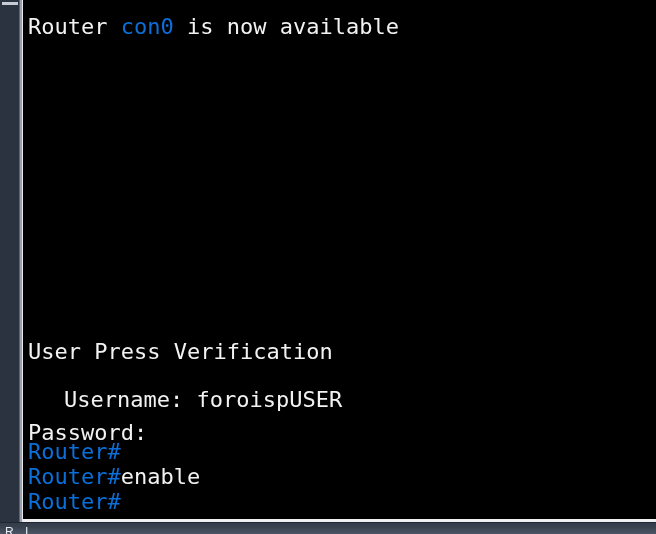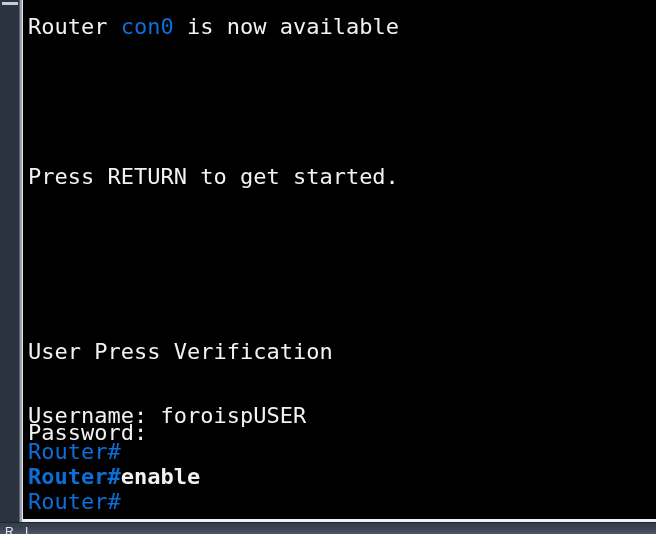--- a/index.html
+++ b/index.html
@@ -110,26 +110,25 @@
 <div id="app">
 
   <div class="sidebar">
     <div class="sidebar-top-line"></div>
   </div>
   <div class="sidebar-divider"></div>
 
   <div class="terminal">
 
   <div class="term-line" style="top: 14px;"><span class="seg-white">Router </span><span class="seg-blue">con0</span><span class="seg-white"> is now available</span></div>
-      <div class="term-line" style="top: 164px;"><span class="seg-white">Press RETURN to get started.</span></div>
       <div class="term-line" style="top: 339px;"><span class="seg-white">User Press Verification</span></div>
-      <div class="term-line" style="top: 403px;"><span class="seg-white">Username: foroispUSER</span></div>
+      <div class="term-line" style="top: 387px; margin-left: 36px;"><span class="seg-white">Username: foroispUSER</span></div>
       <div class="term-line" style="top: 414px; margin-top: 6px;"><span class="seg-white">Password:</span></div>
       <div class="term-line" style="top: 439px;"><span class="seg-blue">Router#</span></div>
-      <div class="term-line" style="top: 464px; font-weight: bold;"><span class="seg-blue">Router#</span><span class="seg-white">enable</span></div>
+      <div class="term-line" style="top: 464px;"><span class="seg-blue">Router#</span><span class="seg-white">enable</span></div>
       <div class="term-line" style="top: 489px;"><span class="seg-blue">Router#</span></div>
     </div>
   <div class="terminal-bottom-edge"></div>
 
   <div class="taskbar">
     <span class="taskbar-item taskbar-item-1">R</span>
     <span class="taskbar-item taskbar-item-2">I</span>
   </div>
 
 </div>

